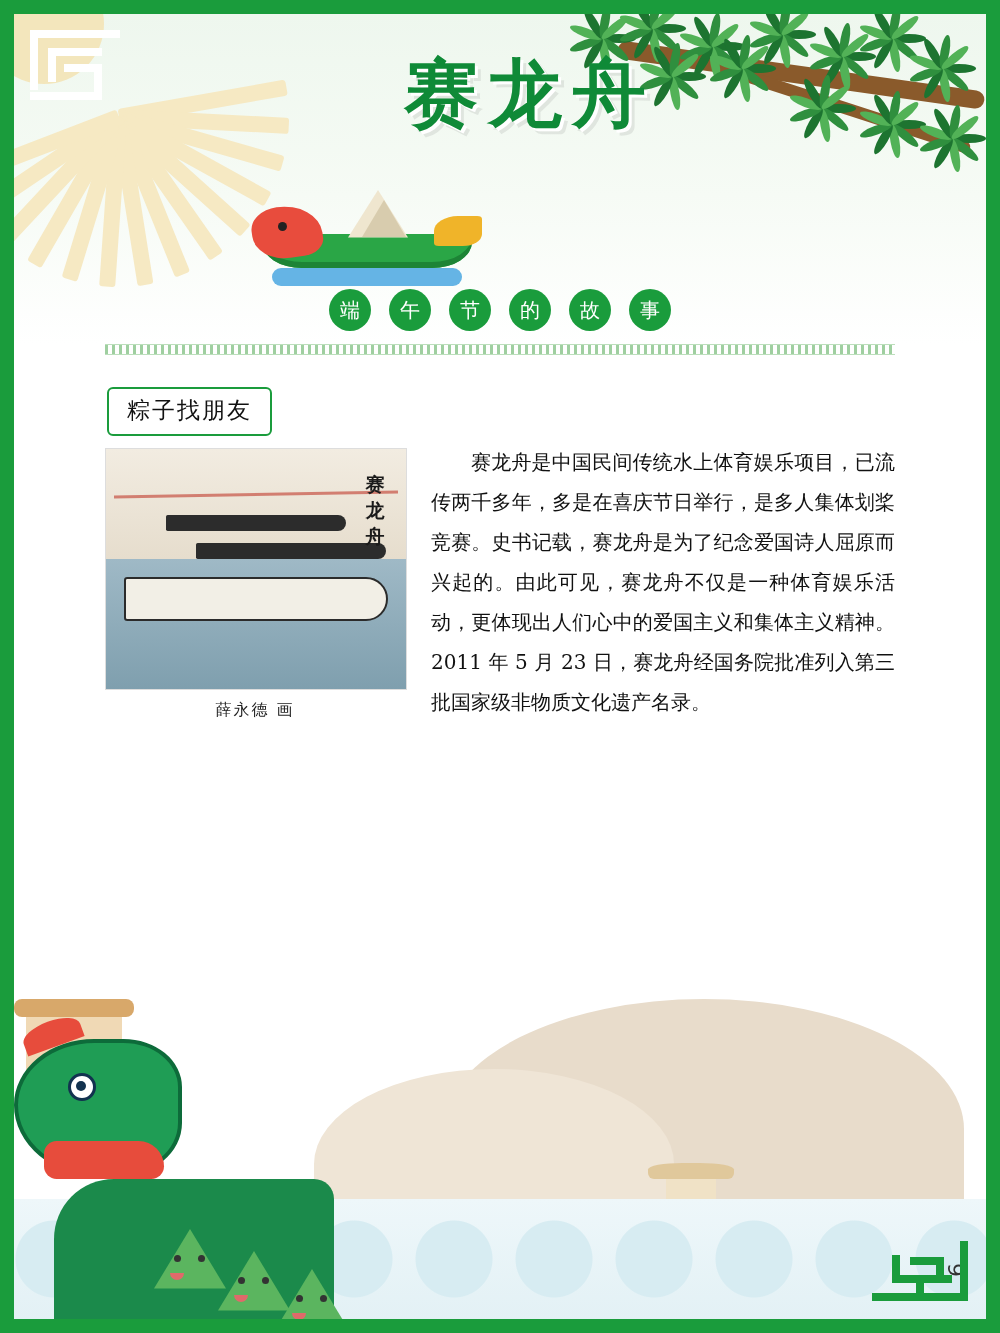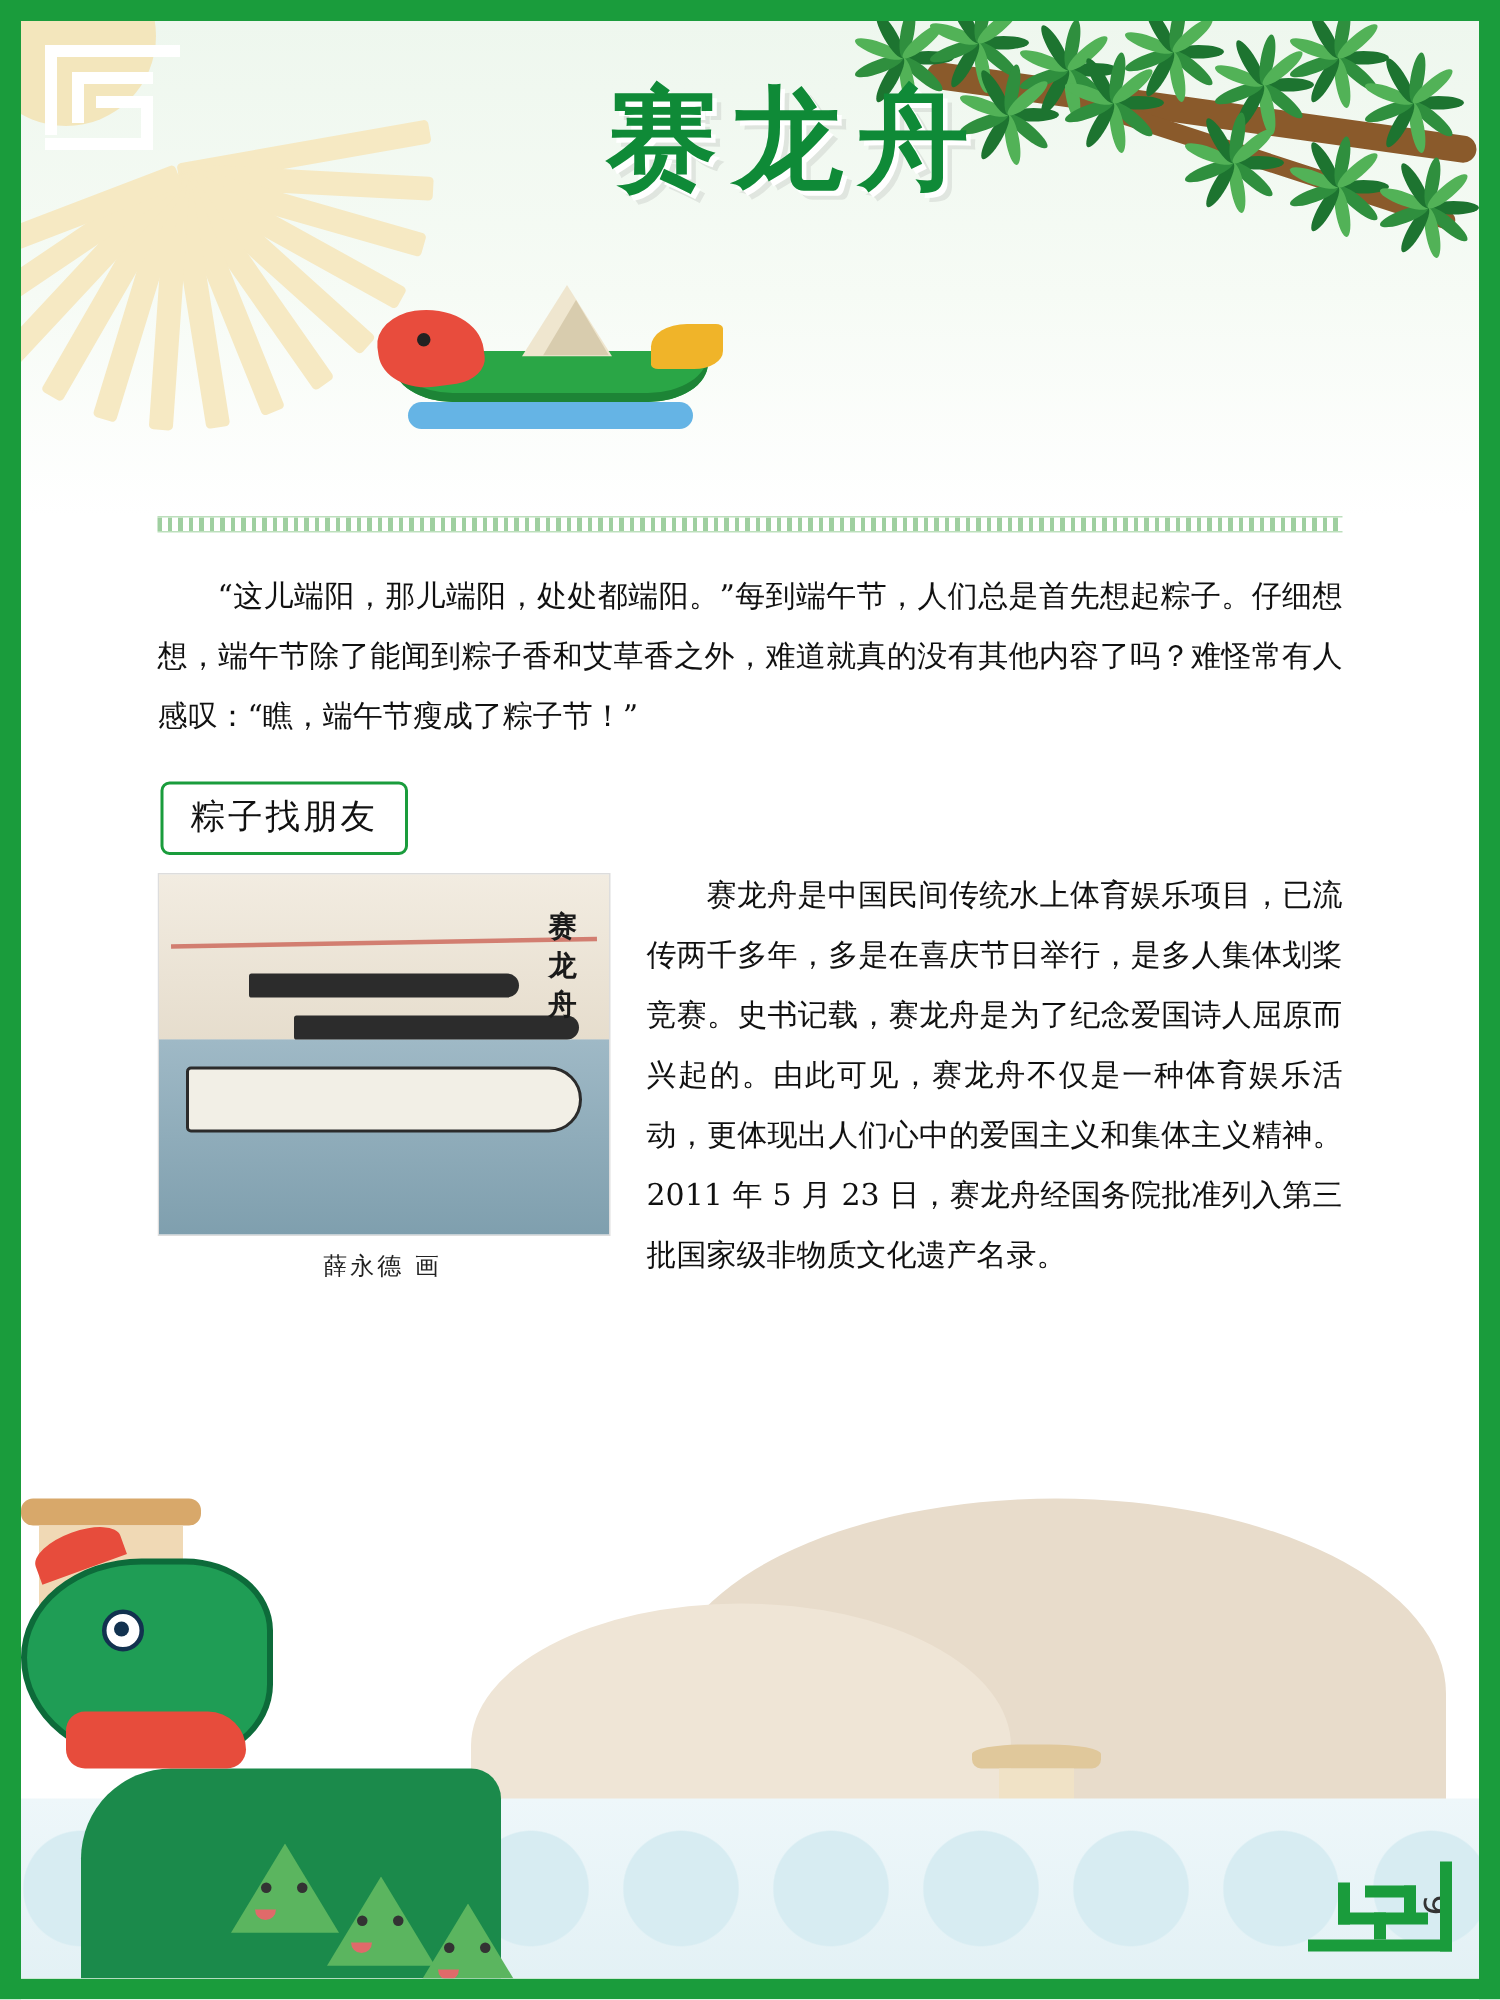--- a/index.html
+++ b/index.html
@@ -365,27 +365,27 @@
       <div class="boat">
         <div class="water"></div>
         <div class="hull"></div>
         <div class="head"></div>
         <div class="eye"></div>
         <div class="tail"></div>
         <div class="zongzi"></div>
         <div class="zongzi2"></div>
       </div>
 
+      <div class="subtitle" id="subtitle"><span class="sub-char">端</span><span class="sub-char">午</span><span class="sub-char">节</span><span class="sub-char">的</span><span class="sub-char">故</span><span class="sub-char">事</span></div>
     </div>
 
     <div class="content">
       <div class="divider"></div>
 
       <div class="body-col">
-        <p class="para">“这儿端阳，那儿端阳，处处都端阳。”每到端午节，人们总是首先想起粽子。仔细想想，端午节除了能闻到粽子香和艾草香之外，难道就真的没有其他内容了吗？难怪常有人感叹：“瞧，端午节瘦成了粽子节！”</p>
 
         <div class="tag">粽子找朋友</div>
 
 
 
         <div class="flow">
           <div class="figure">
             <div class="fig-img">
               <div class="sky"></div>
               <div class="river"></div>

